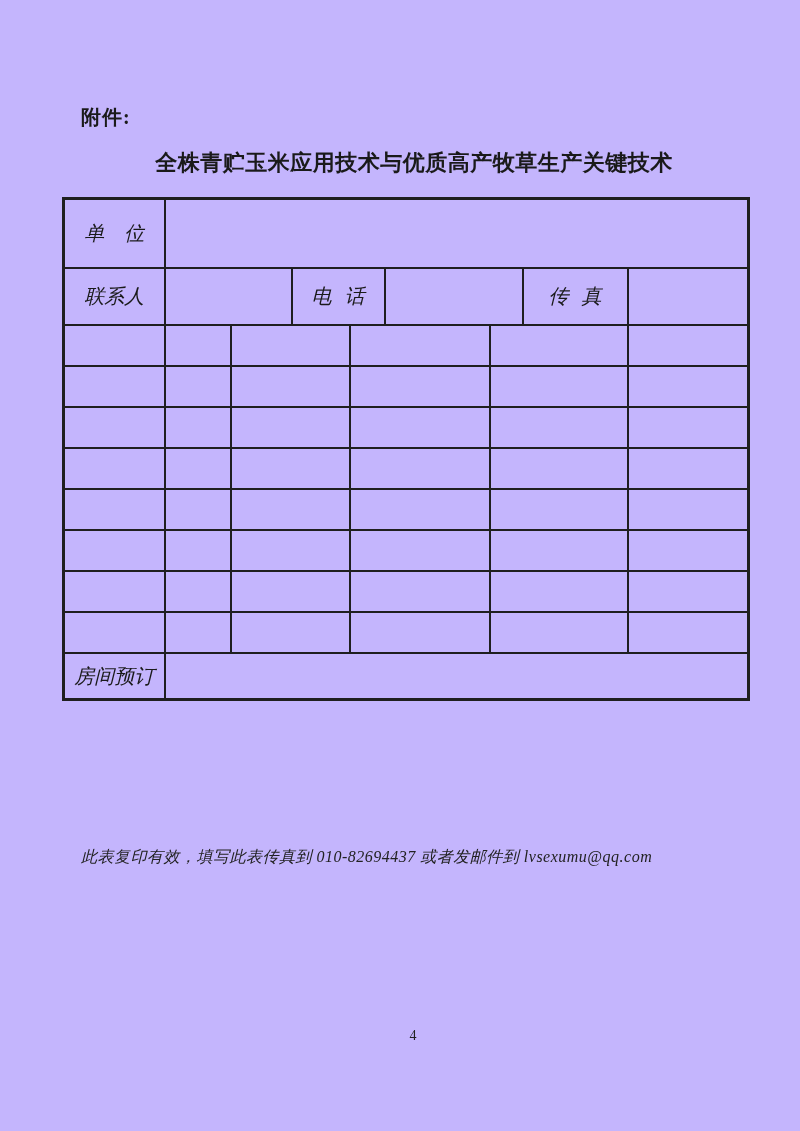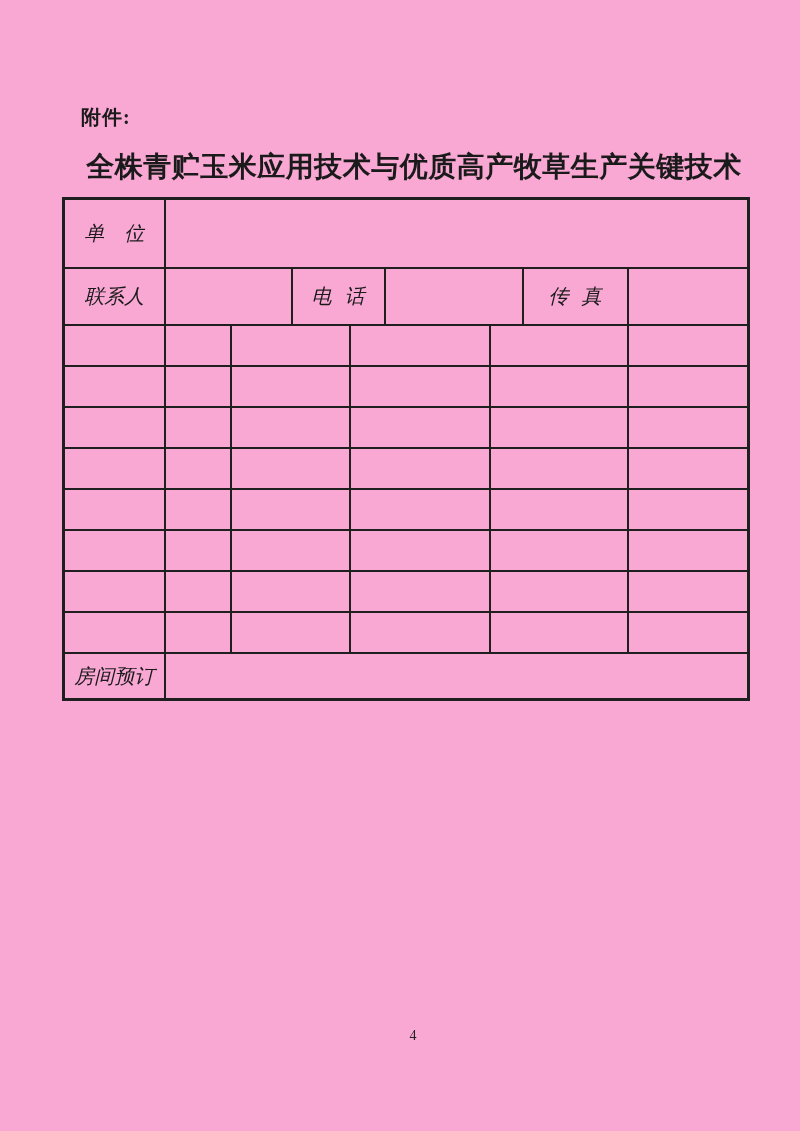--- a/index.html
+++ b/index.html
@@ -4,41 +4,41 @@
 <style>
   html, body {
     margin: 0;
     padding: 0;
     background: #ffffff;
   }
   .page {
     position: relative;
     width: 800px;
     height: 1131px;
-    background: #f9a8d4;
+    background: #c4b5fd;
     font-family: "Liberation Serif", "DejaVu Serif", serif;
     color: #1a1a1a;
     overflow: hidden;
   }
   .attachment {
     position: absolute;
     left: 81px;
     top: 104px;
     font-size: 20px;
     font-weight: bold;
     letter-spacing: 1px;
   }
   .doc-title {
     position: absolute;
     left: 0;
     top: 148px;
     width: 100%;
     text-align: center;
     text-indent: 28px;
-    font-size: 28px;
+    font-size: 22px;
     font-weight: bold;
     letter-spacing: 0.5px;
     white-space: nowrap;
   }
   table.form {
     position: absolute;
     left: 62px;
     top: 197px;
     width: 685px;
     border-collapse: collapse;
@@ -188,16 +188,17 @@
         </tr>
       </tbody>
     <tbody>
       <tr class="r-room">
         <td class="lbl">房间预订</td>
         <td colspan="8"></td>
       </tr>
     </tbody>
   </table>
 
+  <div class="footer-note">此表复印有效，填写此表传真到 010-82694437 或者发邮件到 lvsexumu@qq.com</div>
 
   <div class="page-number">4</div>
 
 </div>
 
 </body></html>

